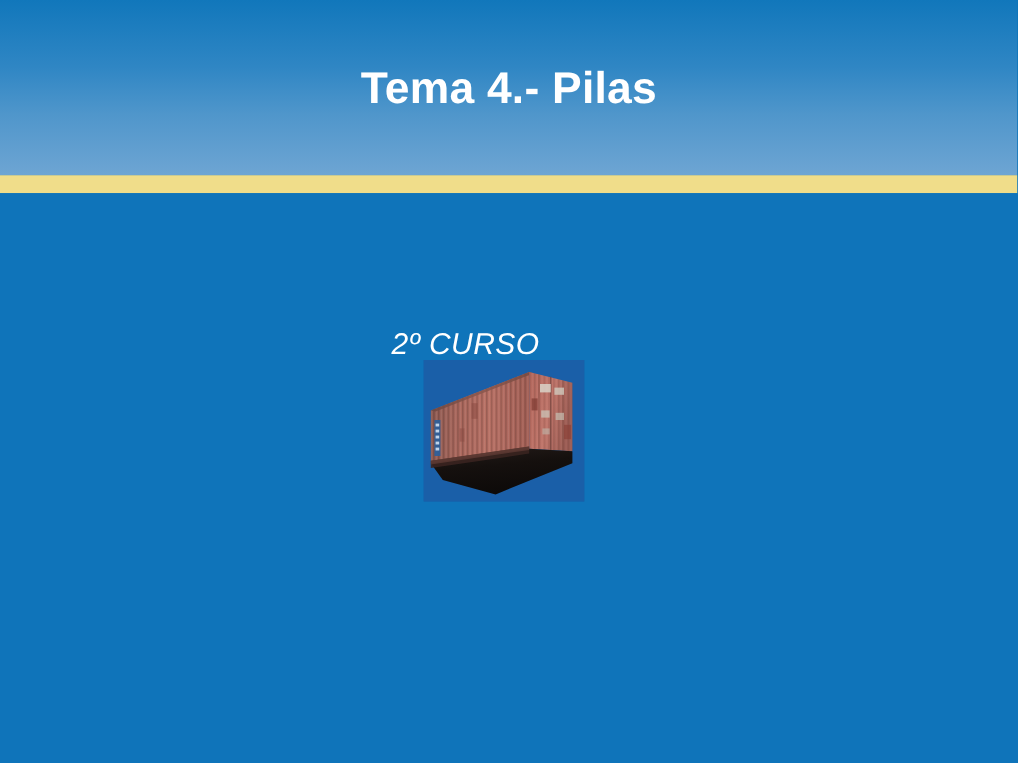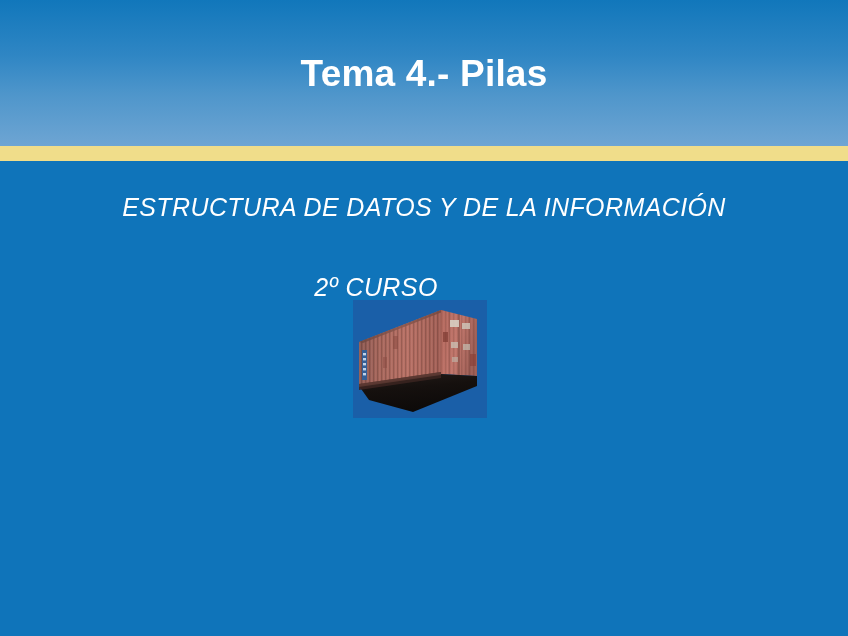--- a/index.html
+++ b/index.html
@@ -79,21 +79,21 @@
     color: #ffffff;
     font-size: 25px;
     font-style: italic;
     font-weight: normal;
     letter-spacing: 0.4px;
     white-space: pre;
   }
 
   .course-line {
     position: absolute;
-    left: 0;
+    left: 12px;
     top: 112px;
     width: 752px;
     text-align: center;
     color: #ffffff;
     font-size: 25px;
     font-style: italic;
     font-weight: normal;
     letter-spacing: 0.4px;
     white-space: pre;
   }
@@ -121,21 +121,20 @@
 <div class="slide">
 
   <div class="header-band"></div>
 
   <div class="slide-title">Tema 4.- Pilas</div>
 
   <div class="divider-bar"></div>
 
   <div class="body-area">
 
-    <div class="subtitle">ESTRUCTURA DE DATOS Y DE LA INFORMACIÓN</div>
 
     <div class="course-line">2º CURSO</div>
 
     <div class="photo-frame">
       <svg viewBox="0 0 134 118" xmlns="http://www.w3.org/2000/svg">
         <defs>
           <linearGradient id="sideFace" x1="0" y1="0" x2="1" y2="0">
             <stop offset="0%" stop-color="#8d5a52"></stop>
             <stop offset="25%" stop-color="#a9675c"></stop>
             <stop offset="60%" stop-color="#b97165"></stop>

